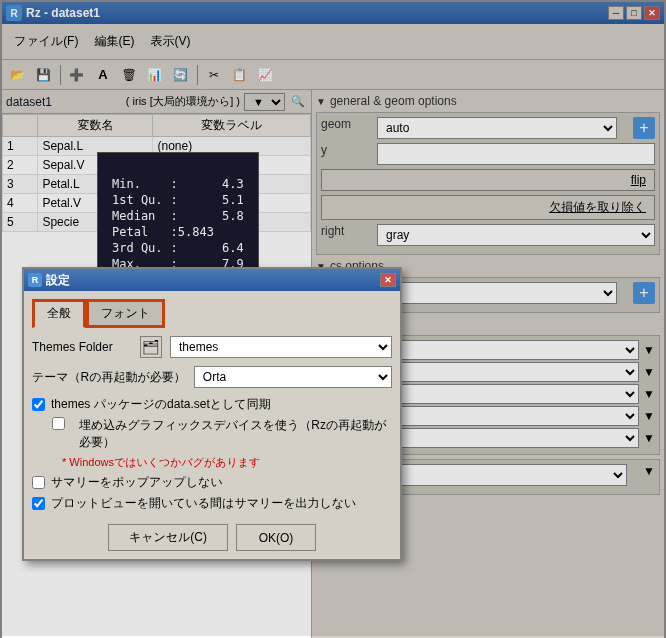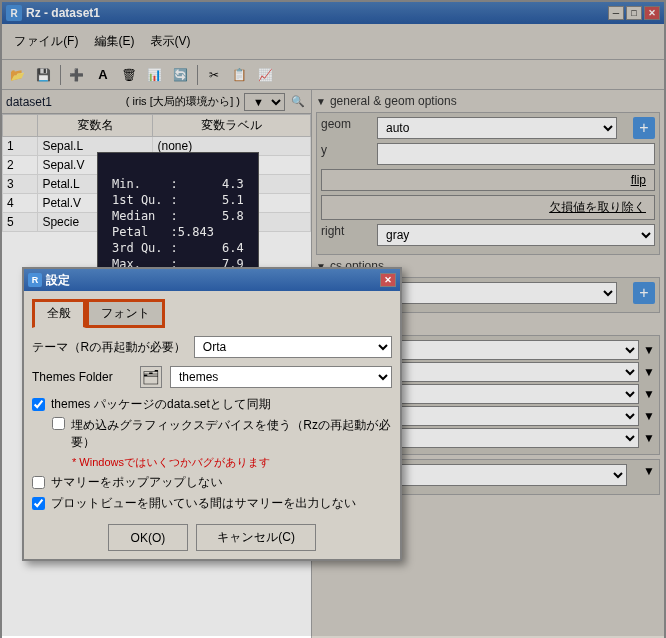--- a/index.html
+++ b/index.html
@@ -407,28 +407,28 @@
       font-size: 12px;
     }
 
     .checkbox-row input[type="checkbox"] {
       margin-top: 2px;
     }
 
     .sub-checkbox-row {
       display: flex;
       align-items: flex-start;
-      gap: 6px;
+      gap: 14px;
       margin-bottom: 4px;
       margin-left: 20px;
       font-size: 12px;
     }
 
     .warning-text {
-      margin-left: 40px;
+      margin-left: 30px;
       font-size: 11px;
       color: #cc0000;
       margin-bottom: 4px;
     }
 
     .dialog-buttons {
       display: flex;
       justify-content: center;
       gap: 8px;
       margin-top: 12px;
@@ -715,34 +715,34 @@
     </div>
 
     <div class="dialog-content">
 
       <div class="dialog-tabs">
         <div class="dialog-tab active">全般</div>
         <div class="dialog-tab">フォント</div>
       </div>
 
       <div class="dialog-form-row">
-        <span class="dialog-form-label">テーマ（Rの再起動が必要）</span>
-        <select class="dialog-select">
-          <option>Orta</option>
-        </select>
-      </div>
-
-      <div class="dialog-form-row">
         <span class="dialog-form-label">Themes Folder</span>
         <div class="dialog-folder-btn">🗂</div>
         <select class="dialog-select">
           <option>themes</option>
         </select>
       </div>
 
+      <div class="dialog-form-row">
+        <span class="dialog-form-label">テーマ（Rの再起動が必要）</span>
+        <select class="dialog-select">
+          <option>Orta</option>
+        </select>
+      </div>
+
       <div class="checkbox-row">
         <input type="checkbox" checked="" style="">
         <span>themes パッケージのdata.setとして同期</span>
       </div>
 
       <div class="sub-checkbox-row">
         <input type="checkbox" style="">
         <span>埋め込みグラフィックスデバイスを使う（Rzの再起動が必要）</span>
       </div>
 
@@ -752,20 +752,20 @@
         <input type="checkbox" style="">
         <span>サマリーをポップアップしない</span>
       </div>
 
       <div class="checkbox-row">
         <input type="checkbox" checked="" style="">
         <span>プロットビューを開いている間はサマリーを出力しない</span>
       </div>
 
       <div class="dialog-buttons">
+        <button class="dialog-btn">キャンセル(C)</button>
         <button class="dialog-btn">OK(O)</button>
-        <button class="dialog-btn">キャンセル(C)</button>
       </div>
 
     </div>
   </div>
 
 </div>
 
 </body></html>

